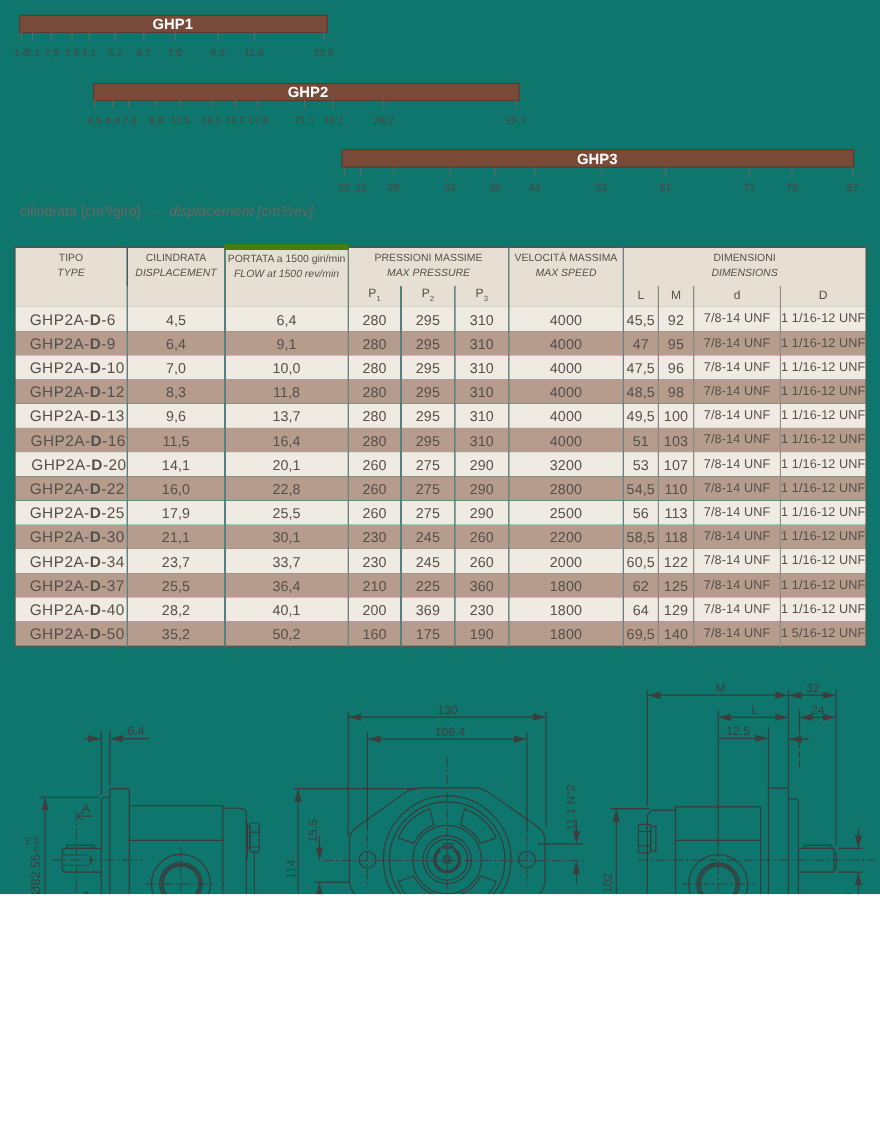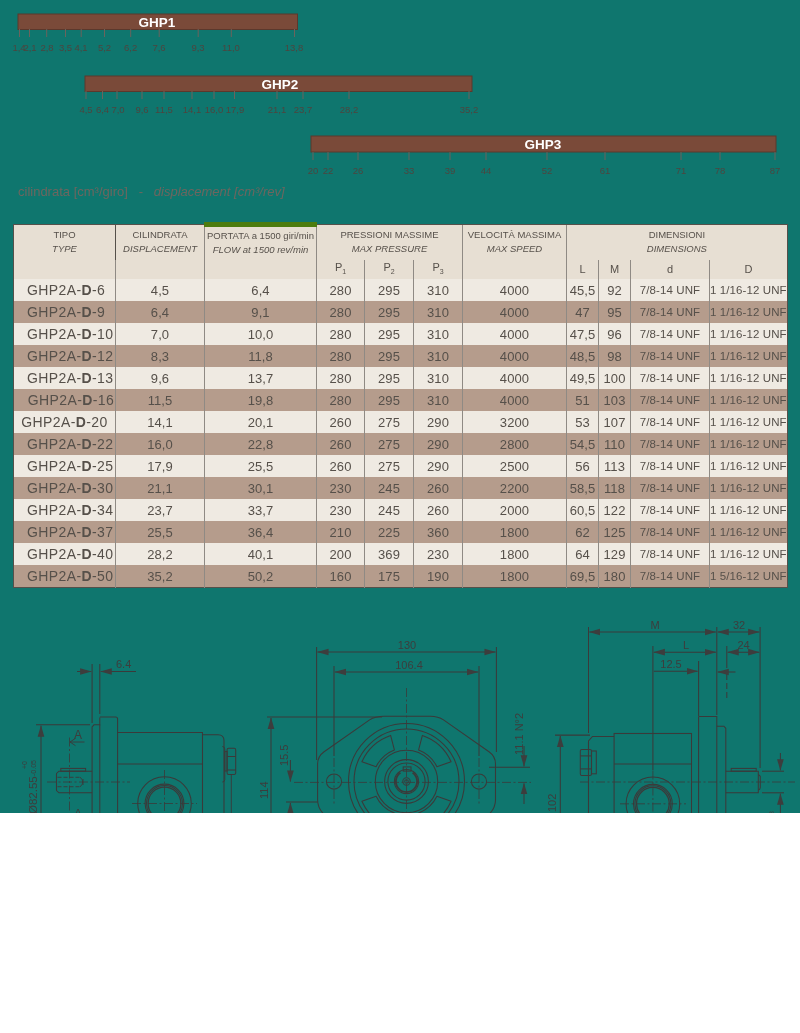--- a/index.html
+++ b/index.html
@@ -232,33 +232,33 @@
   <td class="vline" style="">4000</td>
   <td class="vline" style="">49,5</td>
   <td class="vline" style="">100</td>
   <td class="vline" style="font-size:11.5px;">7/8-14 UNF</td>
   <td class="vline" style="border-right:1px solid #55504a;font-size:11.5px;">1 1/16-12 UNF</td>
 </tr>
 
 <tr class="data rd">
   <td style="border-left:1px solid #55504a;text-align:center;padding-left:13px;">GHP2A-<b>D</b>-16</td>
   <td class="vline" style="">11,5</td>
-  <td class="vline" style="">19,8</td>
+  <td class="vline" style="">16,4</td>
   <td class="vline" style="">280</td>
   <td class="vline" style="">295</td>
   <td class="vline" style="">310</td>
   <td class="vline" style="">4000</td>
   <td class="vline" style="">51</td>
   <td class="vline" style="">103</td>
   <td class="vline" style="font-size:11.5px;">7/8-14 UNF</td>
   <td class="vline" style="border-right:1px solid #55504a;font-size:11.5px;">1 1/16-12 UNF</td>
 </tr>
 
 <tr class="data rl">
-  <td style="border-left:1px solid #55504a;text-align:center;">GHP2A-<b>D</b>-20</td>
+  <td style="border-left:1px solid #55504a;text-align:right;">GHP2A-<b>D</b>-20</td>
   <td class="vline" style="">14,1</td>
   <td class="vline" style="">20,1</td>
   <td class="vline" style="">260</td>
   <td class="vline" style="">275</td>
   <td class="vline" style="">290</td>
   <td class="vline" style="">3200</td>
   <td class="vline" style="">53</td>
   <td class="vline" style="">107</td>
   <td class="vline" style="font-size:11.5px;">7/8-14 UNF</td>
   <td class="vline" style="border-right:1px solid #55504a;font-size:11.5px;">1 1/16-12 UNF</td>
@@ -350,21 +350,21 @@
 
 <tr class="data rd">
   <td style="border-left:1px solid #55504a;text-align:left;padding-left:13px;">GHP2A-<b>D</b>-50</td>
   <td class="vline" style="">35,2</td>
   <td class="vline" style="">50,2</td>
   <td class="vline" style="">160</td>
   <td class="vline" style="">175</td>
   <td class="vline" style="">190</td>
   <td class="vline" style="">1800</td>
   <td class="vline" style="">69,5</td>
-  <td class="vline" style="">180</td>
+  <td class="vline" style="">140</td>
   <td class="vline" style="font-size:11.5px;">7/8-14 UNF</td>
   <td class="vline" style="border-right:1px solid #55504a;font-size:11.5px;">1 5/16-12 UNF</td>
 </tr>
 
 <tr style="height:0;">
           <td colspan="11" style="border-top:1px solid #55504a;"></td>
         </tr>
 </tbody>
     </table>
 

